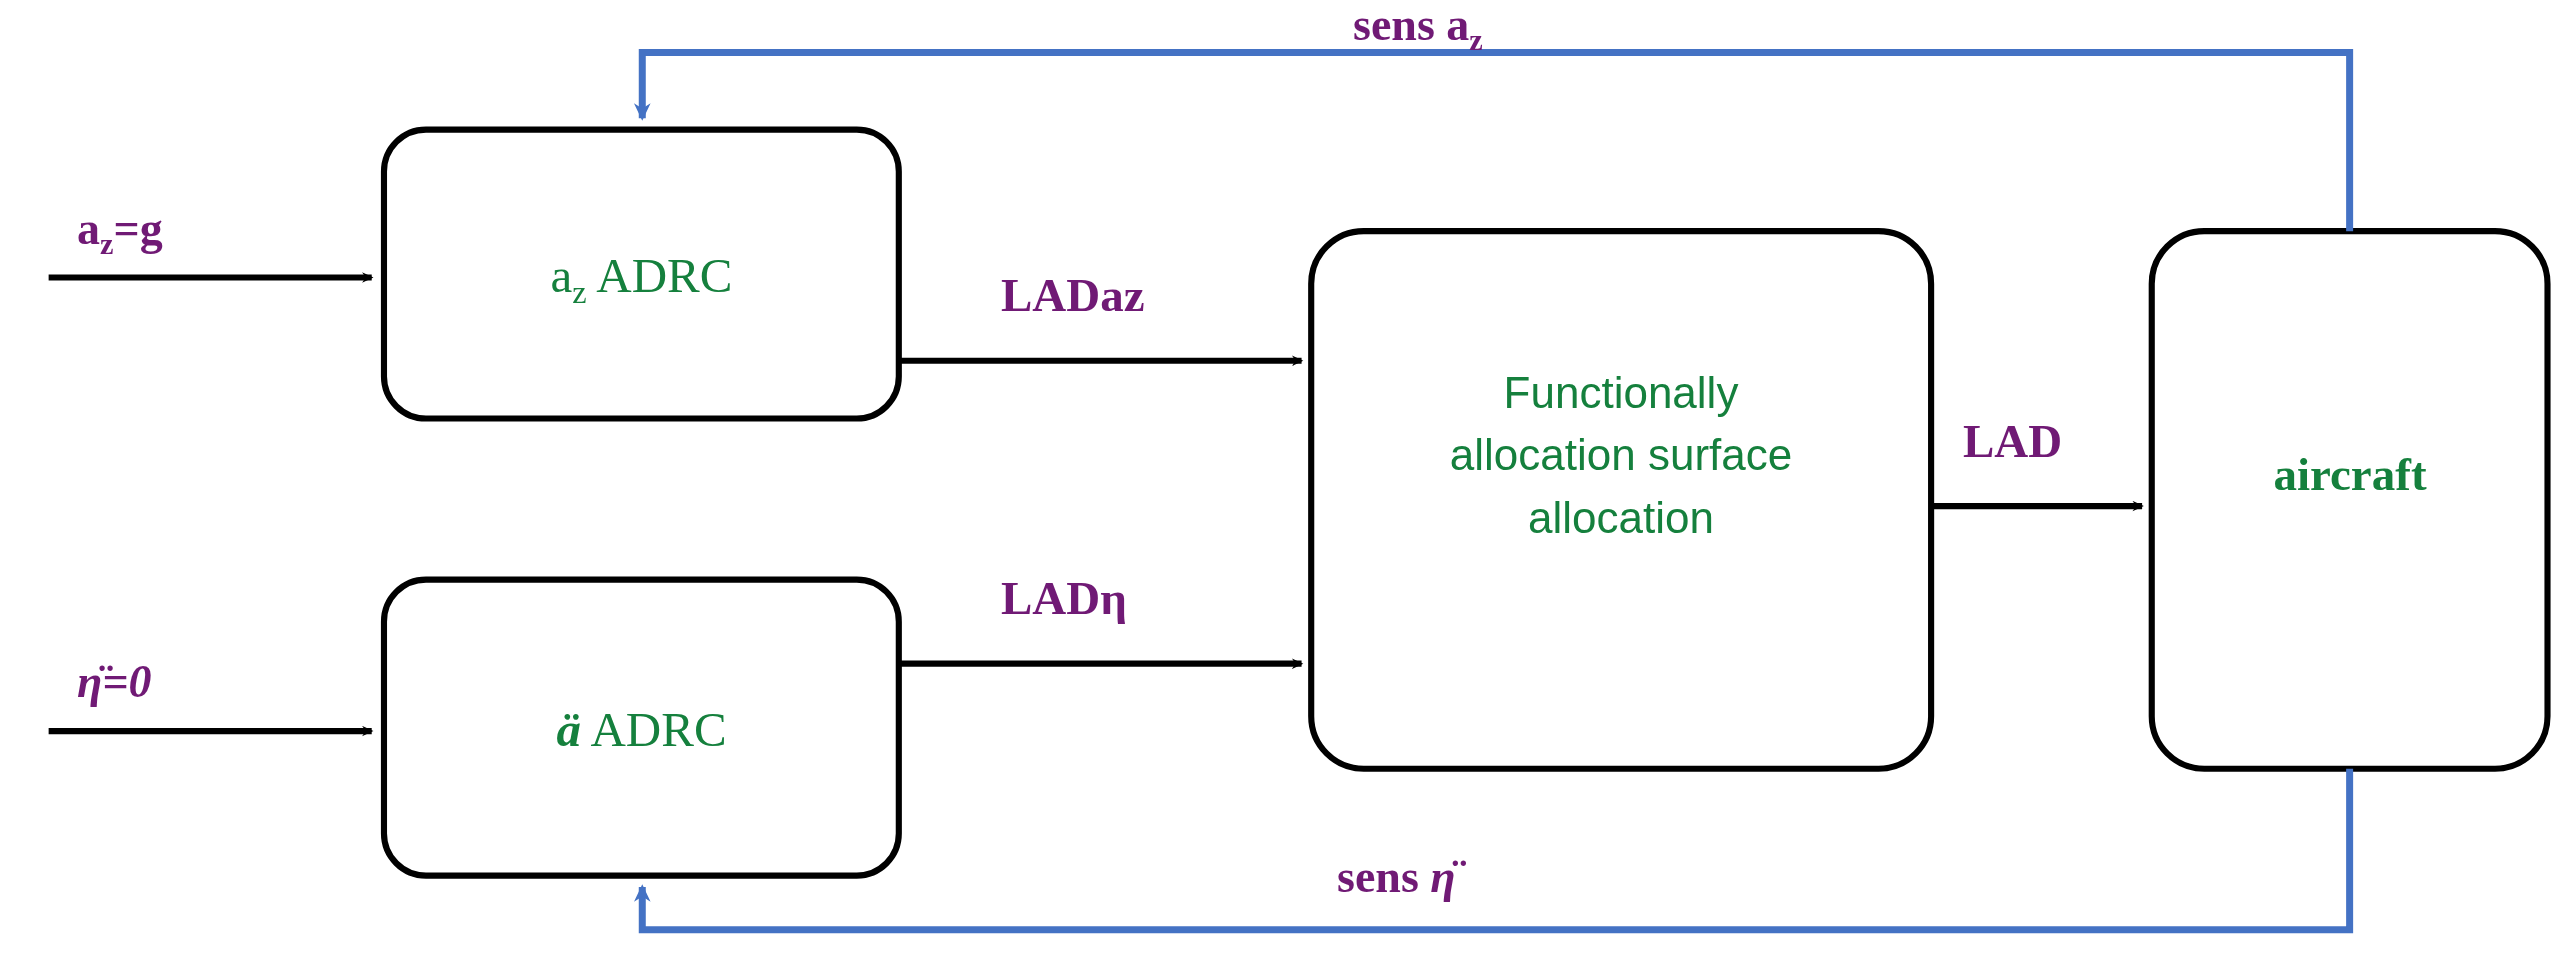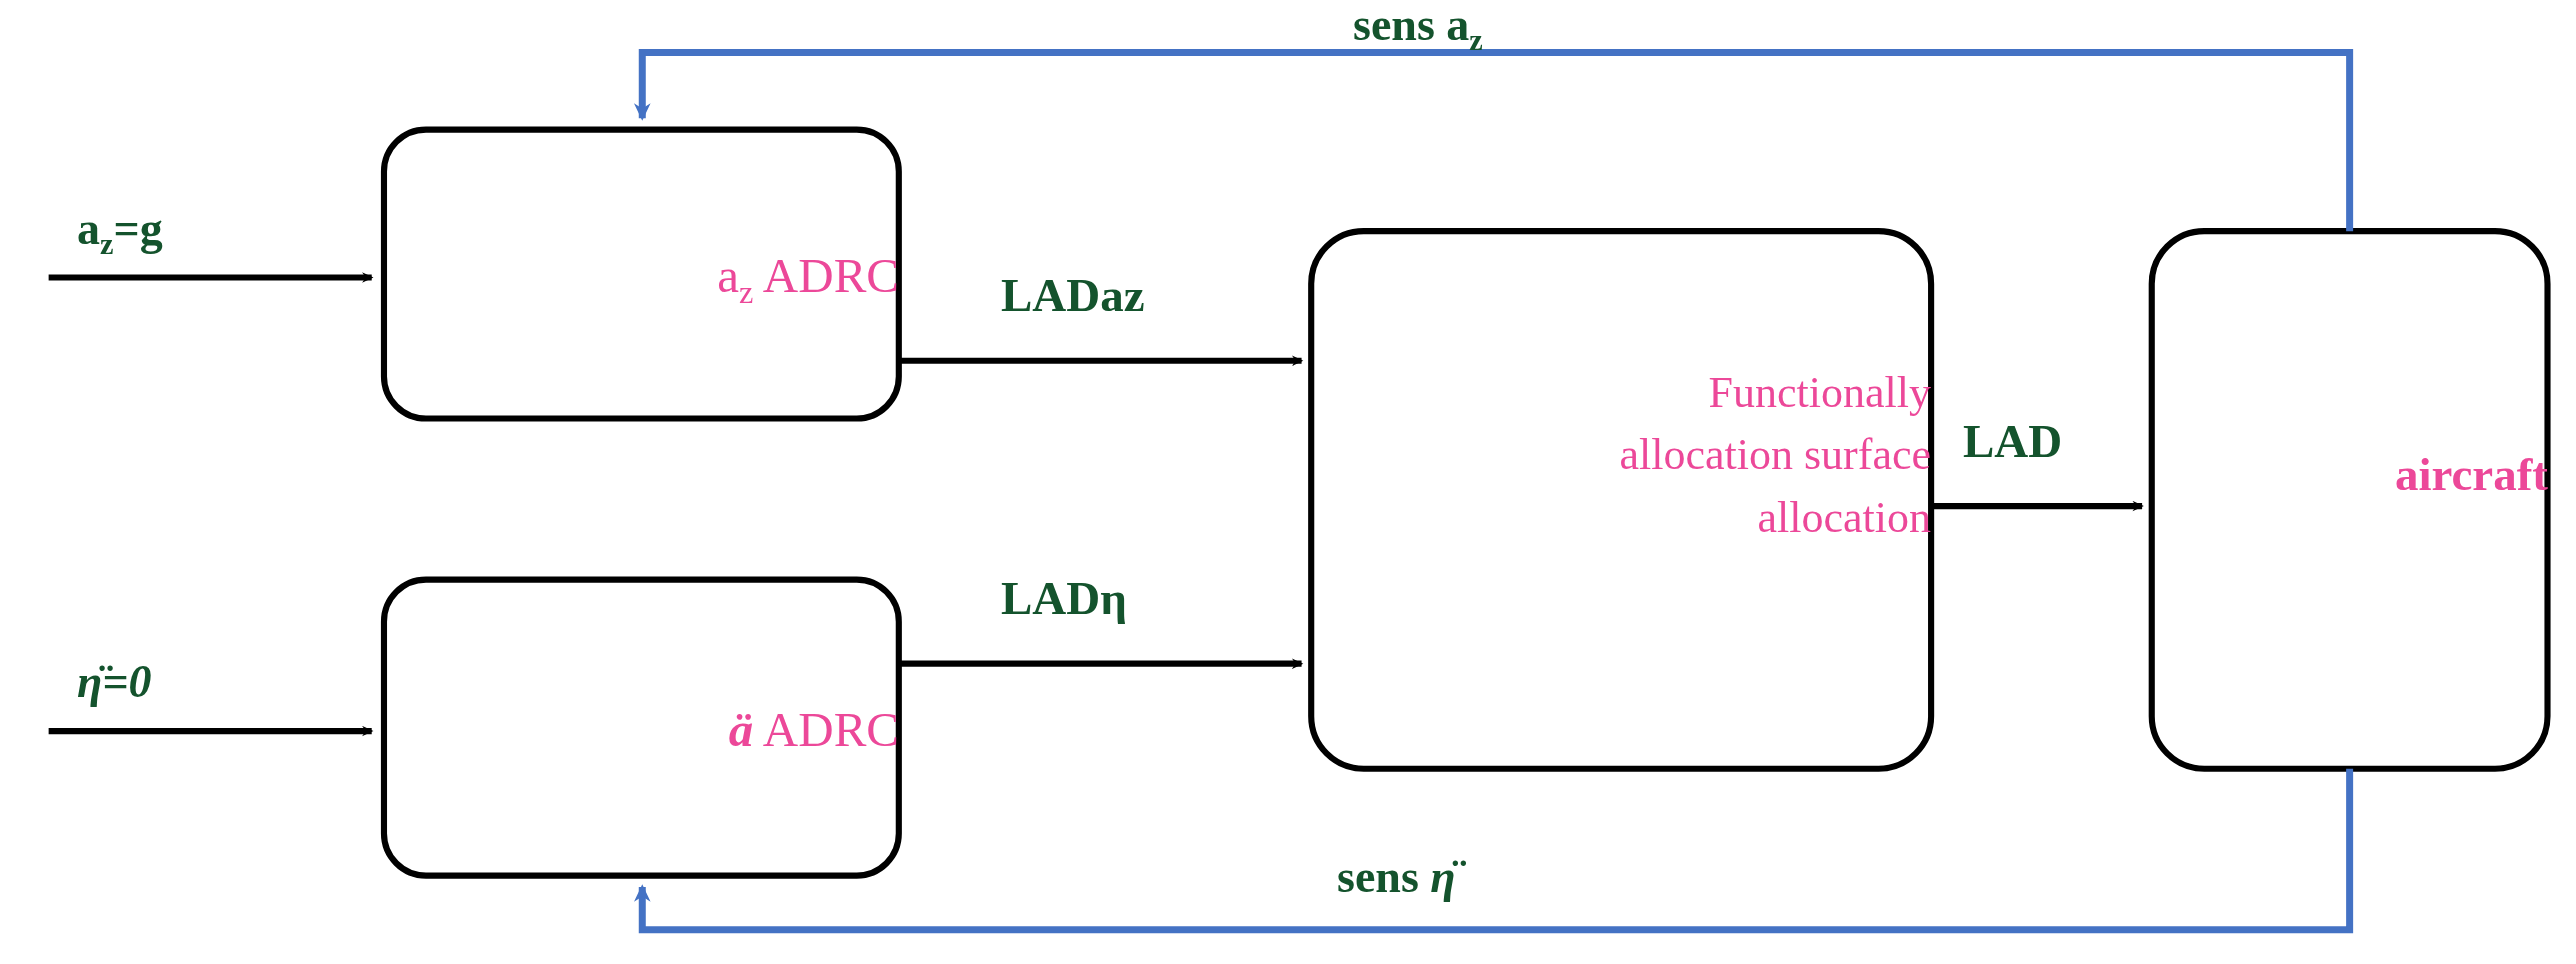--- a/index.html
+++ b/index.html
@@ -20,45 +20,45 @@
   #diagram-svg {
     position: absolute;
     left: 0;
     top: 0;
     width: 2576px;
     height: 964px;
   }
   .lbl {
     position: absolute;
     white-space: nowrap;
-    color: #14532d;
+    color: #701a75;
     line-height: 1.0;
   }
   
   .bold-serif {
     font-family: "Liberation Serif", serif;
     font-weight: bold;
   }
   
   .mono-serif {
-    font-family: Liberation Serif, serif;
+    font-family: Liberation Sans, sans-serif;
     font-weight: normal;
   }
   .sub {
     font-size: 0.66em;
     vertical-align: sub;
     line-height: 0;
   }
   .ital {
     font-style: italic;
   }
   .ctr-block {
     position: absolute;
-    text-align: right;
-    color: #ec4899;
+    text-align: center;
+    color: #15803d;
   }
 </style>
 </head>
 <body>
 
 <div id="canvas">
 
   <svg id="diagram-svg" viewBox="0 0 2941 1101">
     <defs>
       <marker id="arrowBlack" markerWidth="14" markerHeight="14" refX="11" refY="6" orient="auto" markerUnits="userSpaceOnUse">

